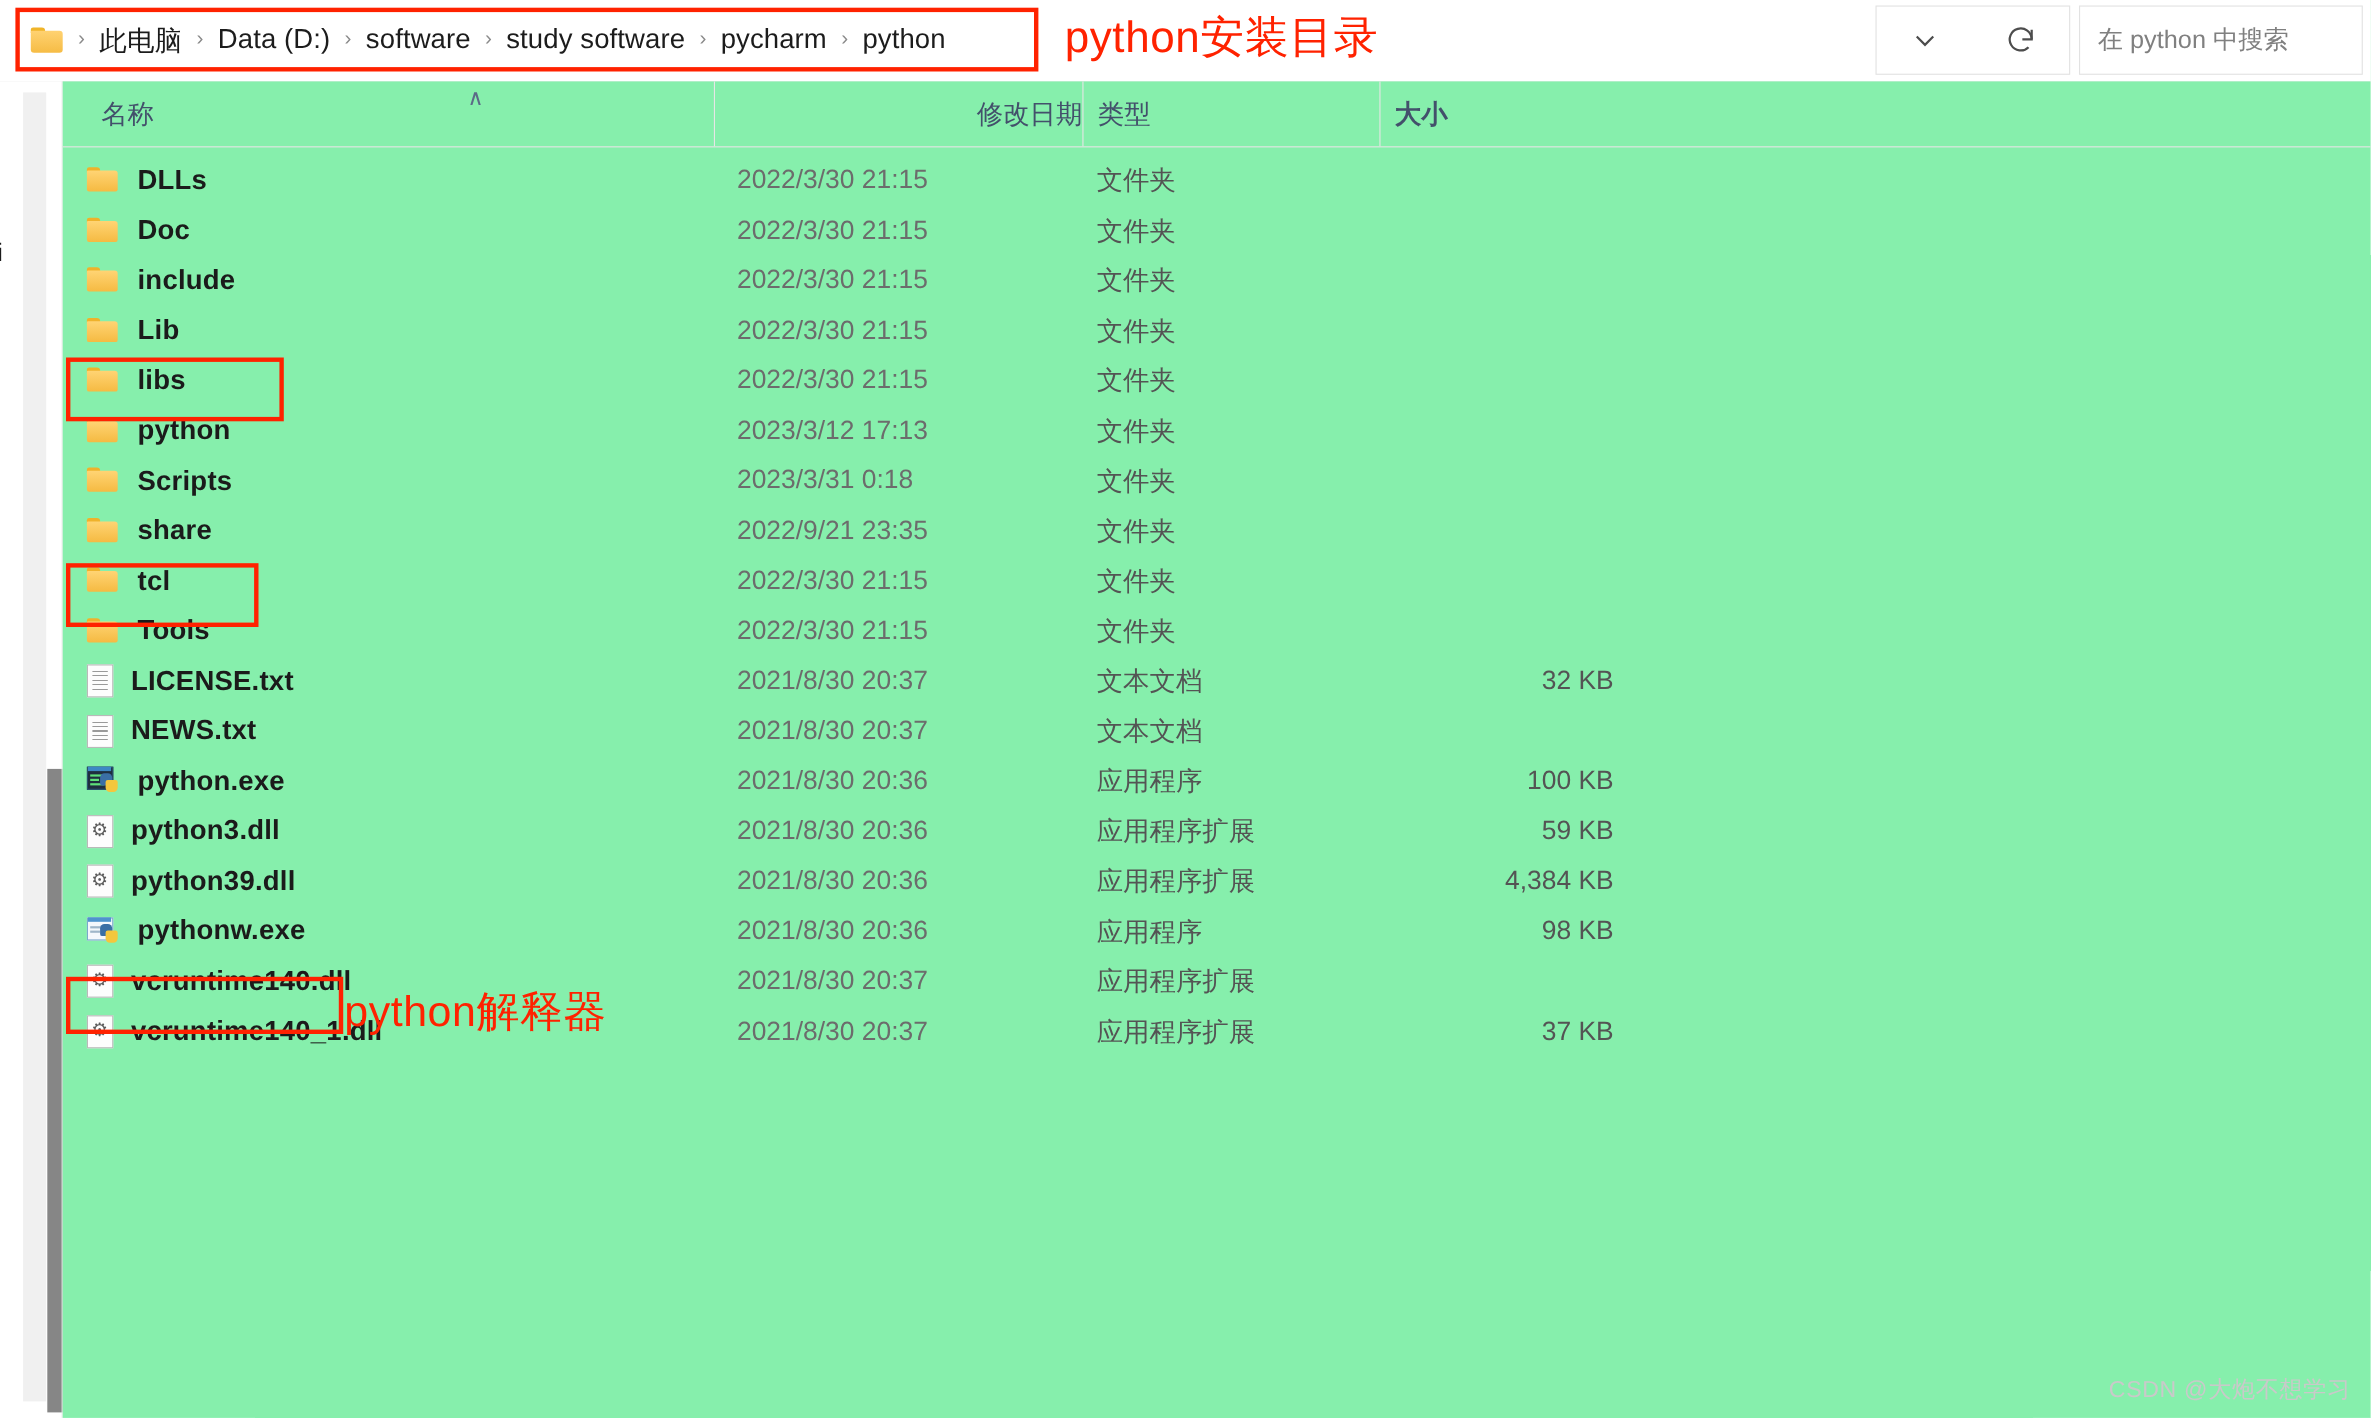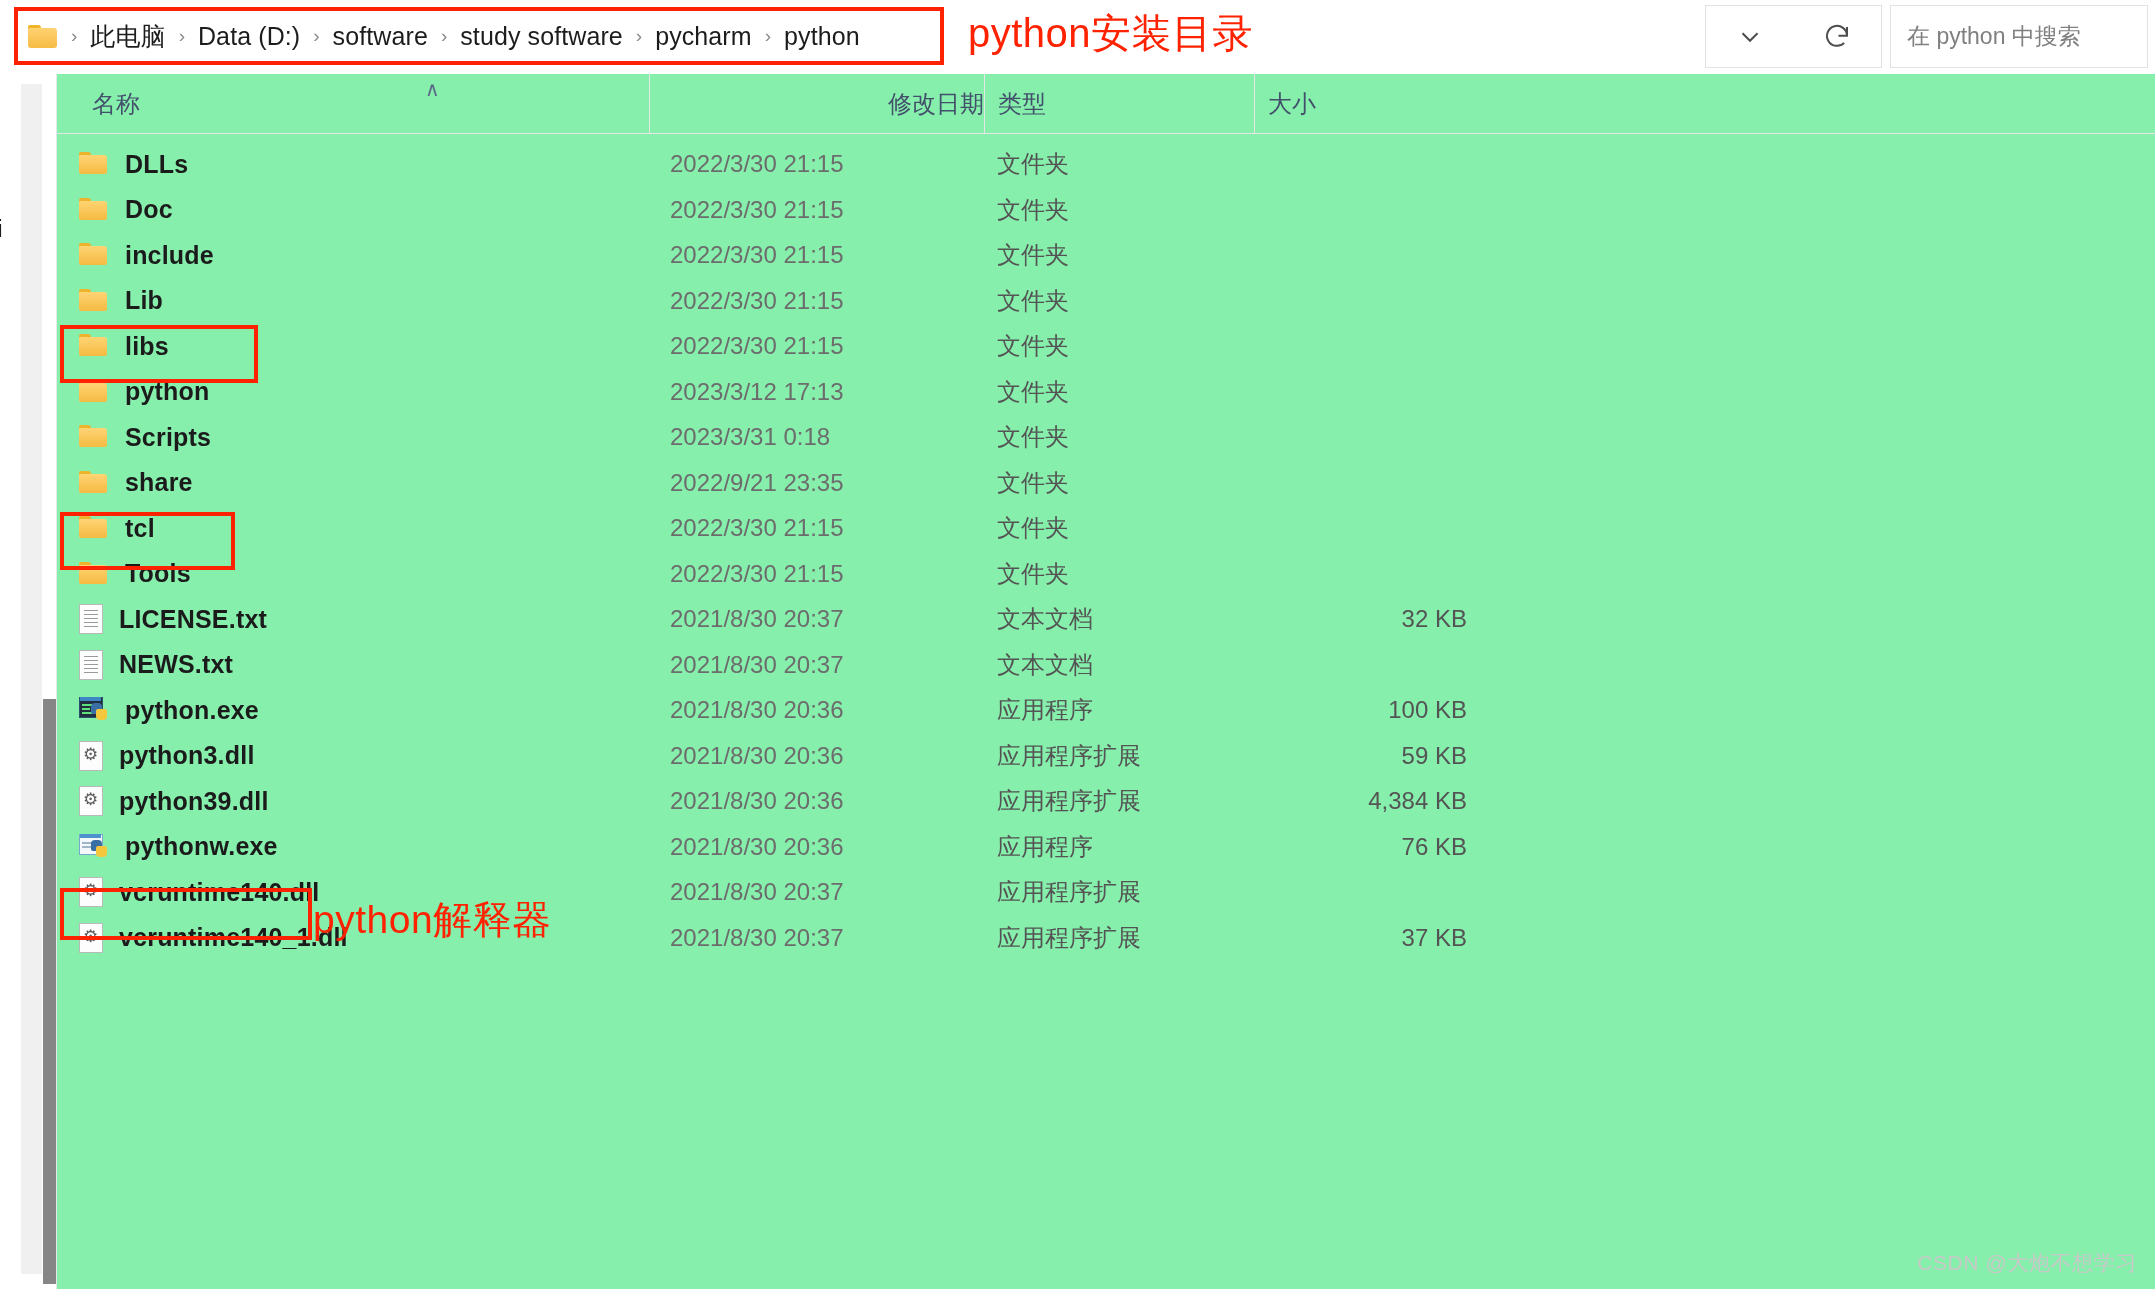--- a/index.html
+++ b/index.html
@@ -488,21 +488,21 @@
     <div class="col-head first" style="left:22px; width:570px;">
       <span>名称</span>
     </div>
     <div id="sort-caret">∧</div>
     <div class="col-head" style="left:592px; width:335px;justify-content:flex-end;">
       <span>修改日期</span>
     </div>
     <div class="col-head" style="left:927px; width:270px;">
       <span>类型</span>
     </div>
-    <div class="col-head" style="left:1197px; width:182px;">
+    <div class="col-head" style="left:1197px; width:182px;font-weight:bold;">
       <span>大小</span>
     </div>
   </div>
 
   <div id="rows-container">
       <div class="row" style="top: 59px;">
         <div class="cell-name">
           <span class="ic ic-folder"></span>
           <span class="label">DLLs</span>
         </div>
@@ -650,21 +650,21 @@
             <span class="winbar"></span>
             <span class="ln ln1"></span>
             <span class="ln ln2"></span>
             <span class="snake-b"></span>
             <span class="snake-y"></span>
           </span>
           <span class="label">pythonw.exe</span>
         </div>
         <div class="cell-date">2021/8/30 20:36</div>
         <div class="cell-type">应用程序</div>
-        <div class="cell-size">76 KB</div>
+        <div class="cell-size">98 KB</div>
       </div>
       <div class="row" style="top: 787px;">
         <div class="cell-name">
           <span class="ic ic-dll"></span>
           <span class="label">vcruntime140.dll</span>
         </div>
         <div class="cell-date">2021/8/30 20:37</div>
         <div class="cell-type">应用程序扩展</div>
       </div>
       <div class="row" style="top: 832.5px;">

